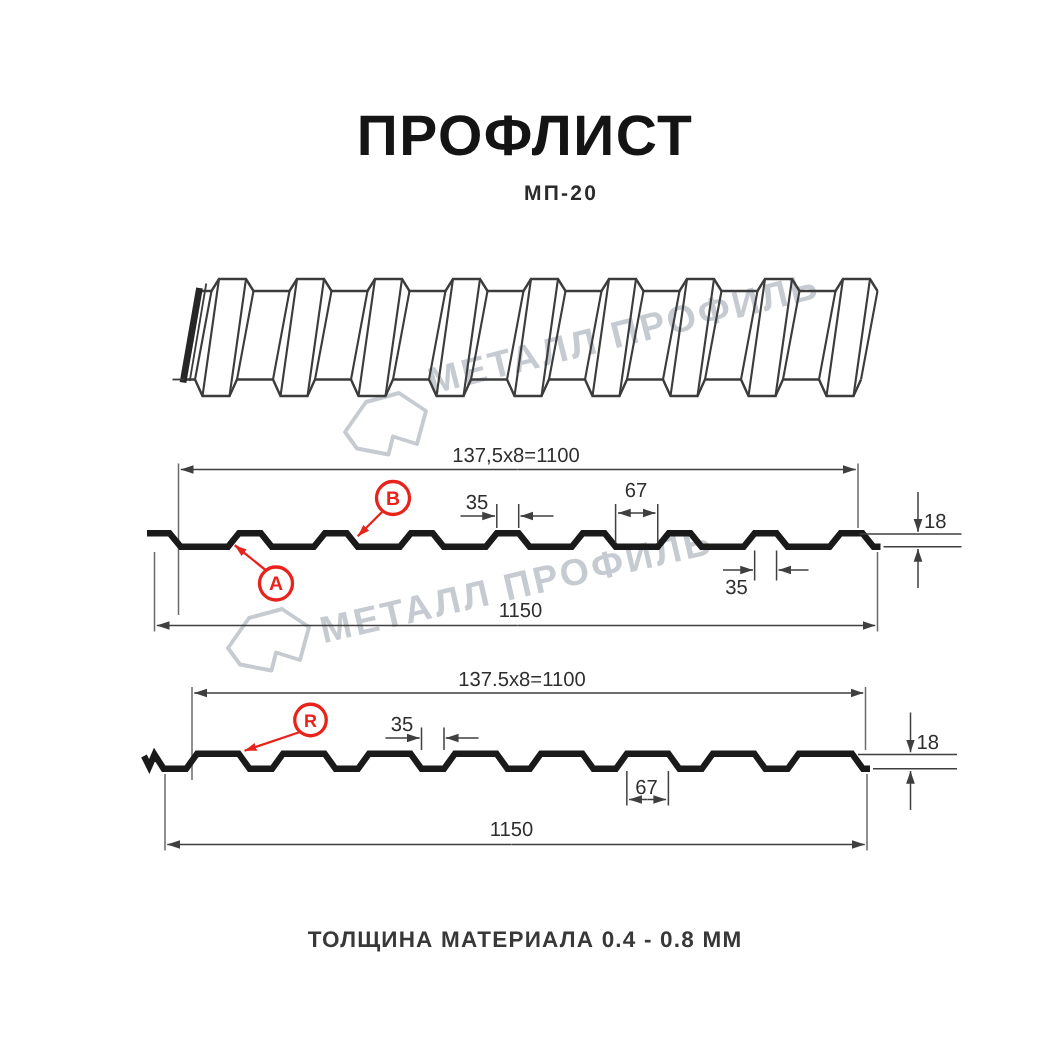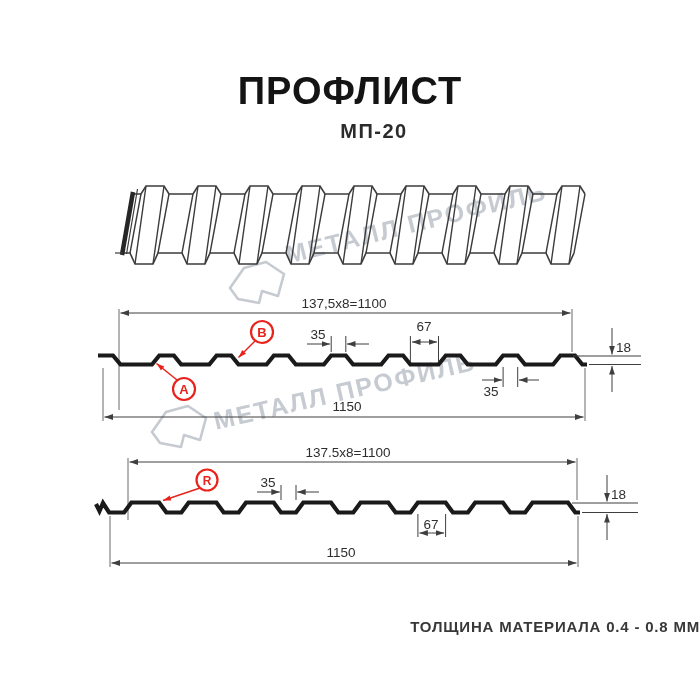--- a/index.html
+++ b/index.html
@@ -1,23 +1,23 @@
 <!DOCTYPE html>
 <html><head>
 <meta charset="utf-8">
 <style>
   html,body{margin:0;padding:0;background:#ffffff;}
   #canvas{position:relative;width:700px;height:700px;background:#ffffff;overflow:hidden;
           font-family:"Liberation Sans",sans-serif;}
   
   .hdr{position:absolute;left:0;top:0;width:700px;text-align:center;z-index:3;}
   .title{margin-top:70px;font-size:38px;font-weight:700;letter-spacing:1px;color:#141414;}
-  .subtitle{margin-top:7px;font-size:20px;font-weight:700;letter-spacing:1.5px;color:#2b2b2b;padding-left:48px;}
+  .subtitle{margin-top:7px;font-size:14px;font-weight:700;letter-spacing:1.5px;color:#2b2b2b;padding-left:48px;}
   
-  .foot{position:absolute;left:0;top:618px;width:700px;text-align:right;z-index:3;
+  .foot{position:absolute;left:0;top:618px;width:700px;text-align:center;z-index:3;
         font-size:15px;font-weight:700;letter-spacing:.8px;color:#383838;}
   
   .wm{position:absolute;z-index:1;color:#c6cad1;}
   .wm-text{position:absolute;white-space:nowrap;font-weight:700;font-size:25px;letter-spacing:2px;
            transform-origin:0 50%;color:#c6cad1;}
   #wm1-text{left:286px;top:241px;transform:rotate(-14deg);}
   #wm2-text{left:214px;top:407px;transform:rotate(-13deg);}
   #wm1-logo{left:226px;top:258px;}
   #wm2-logo{left:146px;top:402px;}
   svg.draw{position:absolute;left:0;top:0;z-index:2;}

